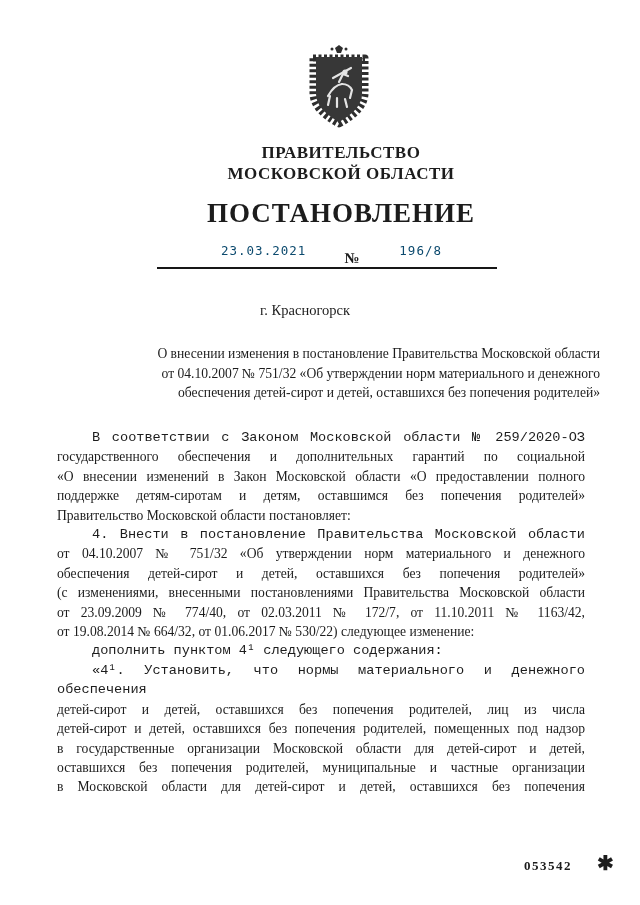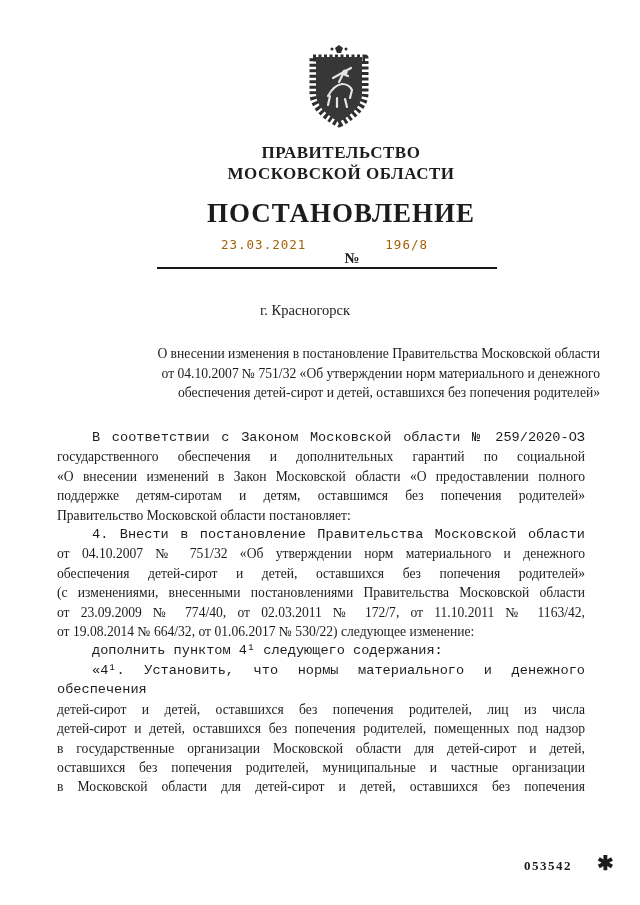--- a/index.html
+++ b/index.html
@@ -28,26 +28,26 @@
     font-weight:bold; font-size:27px; letter-spacing:1px;
   }
 
   .reg-row {
     position:absolute; left:157px; top:245px; width:340px; height:22px;
     border-bottom:2px solid #161616;
     display:flex; align-items:flex-end;
   }
   .reg-date, .reg-num {
     font-family:"DejaVu Sans Mono", monospace;
-    font-size:12.5px; letter-spacing:1px; color:#a16207;
-    padding-bottom:15px;
+    font-size:12.5px; letter-spacing:1px; color:#0c4a6e;
+    padding-bottom:9px;
   }
   .reg-date { margin-left:64px; }
   .reg-no  { margin-left:38px; font-weight:bold; font-size:15px; padding-bottom:0; }
-  .reg-num { margin-left:26px; }
+  .reg-num { margin-left:40px; }
 
   .city {
     position:absolute; top:302px; left:0; width:640px;
     text-align:center; transform:translateX(-15px);
     font-size:14.5px;
   }
 
   .doc-title {
     position:absolute; top:344px; left:40px; width:560px;
     text-align:right; font-size:13.6px; line-height:19.6px;

